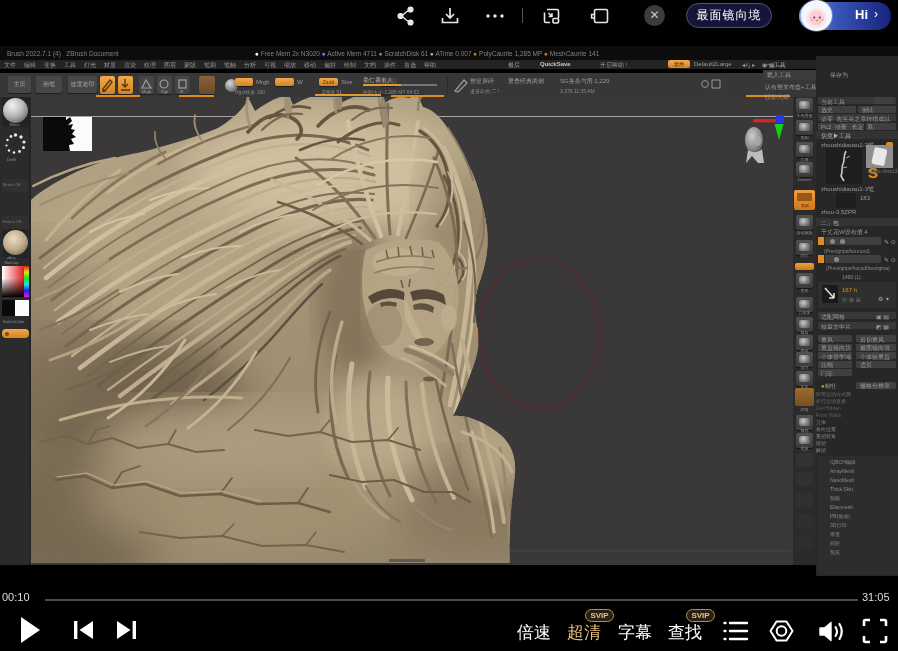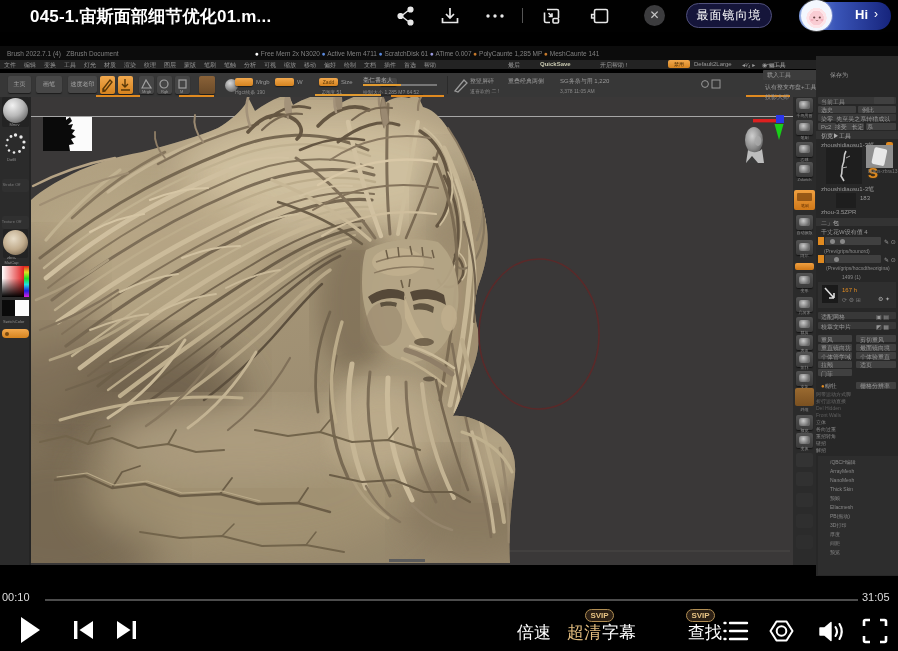--- a/index.html
+++ b/index.html
@@ -53,21 +53,20 @@
   .pbox { position:absolute; background:#404040; border-radius:1px; }
   .sic { position:absolute; left:3px; width:17px; height:15px; background:linear-gradient(#525252,#3a3a3a); border-radius:2px; box-shadow:0 1px 1px #151515; }
   .sic:after { content:""; position:absolute; left:3px; top:3px; width:11px; height:8px; background:radial-gradient(circle at 40% 35%, #cacaca, #6a6a6a 70%); border-radius:2px; }
   .slab { position:absolute; left:1px; width:21px; text-align:center; font-size:4px; color:#909090; }
 </style>
 </head>
 <body>
 <div id="stage">
 
   <div id="topbar">
-    <div id="title">045-1.宙斯面部细节优化01.m...</div>
     <svg class="ticon" style="left:395px" viewBox="0 0 22 22" fill="#e8e8e8" stroke="#e8e8e8" stroke-width="1.4">
       <circle cx="15.5" cy="4.5" r="2.4"></circle>
         <circle cx="5.5" cy="11" r="2.4"></circle>
         <circle cx="15.5" cy="17.5" r="2.4"></circle>
       <path d="M8 9.8 L13 5.8 M8 12.2 L13 16.2" fill="none"></path>
     </svg>
     <svg class="ticon" style="left:439px" viewBox="0 0 22 22" fill="none" stroke="#e8e8e8" stroke-width="1.7">
       <path d="M11 3 L11 12 M7 9 L11 13 L15 9 M3.5 13 L3.5 17.5 L18.5 17.5 L18.5 13"></path>
     </svg>
     <svg class="ticon" style="left:484px" viewBox="0 0 22 22" fill="#e8e8e8">
@@ -632,22 +631,22 @@
       <rect x="0" y="1" width="3.4" height="18" fill="#fff"></rect>
       <path d="M19 1 L5.5 10 L19 19 Z" fill="#fff"></path>
     </svg>
     <svg class="abs" style="left:117px; top:40px; width:19px; height:20px;" viewBox="0 0 19 20">
       <rect x="15.6" y="1" width="3.4" height="18" fill="#fff"></rect>
       <path d="M0 1 L13.5 10 L0 19 Z" fill="#fff"></path>
     </svg>
     <div class="ctxt" style="left:517px;">倍速</div>
     <div class="ctxt" style="left:567px; color:#e3bd7f;">超清</div>
     <div class="svip" style="left:585px;">SVIP</div>
-    <div class="ctxt" style="left:602px;">字幕</div>
-    <div class="ctxt" style="left:688px;">查找</div>
+    <div class="ctxt" style="left:618px;">字幕</div>
+    <div class="ctxt" style="left:668px;">查找</div>
     <div class="svip" style="left:686px;">SVIP</div>
     <svg class="abs" style="left:723px; top:40px; width:26px; height:22px;" viewBox="0 0 26 22" stroke="#fff" stroke-width="2.4" stroke-linecap="round">
       <path d="M1.5 3 H2.5 M7 3 H24 M1.5 11 H2.5 M7 11 H24 M1.5 19 H2.5 M7 19 H24"></path>
     </svg>
     <svg class="abs" style="left:768px; top:38px; width:27px; height:26px;" viewBox="0 0 27 26" fill="none" stroke="#fff" stroke-width="2">
       <path d="M8.5 3.5 H18.5 L24.5 13 L18.5 22.5 H8.5 L2.5 13 Z" stroke-linejoin="round"></path>
       <circle cx="13.5" cy="13" r="4.8"></circle>
     </svg>
     <svg class="abs" style="left:817px; top:39px; width:29px; height:25px;" viewBox="0 0 29 25" fill="none" stroke="#fff">
       <path d="M3 9 H7.5 L14 3.5 V21.5 L7.5 16 H3 Z" fill="#fff" stroke-width="1.4" stroke-linejoin="round"></path>

